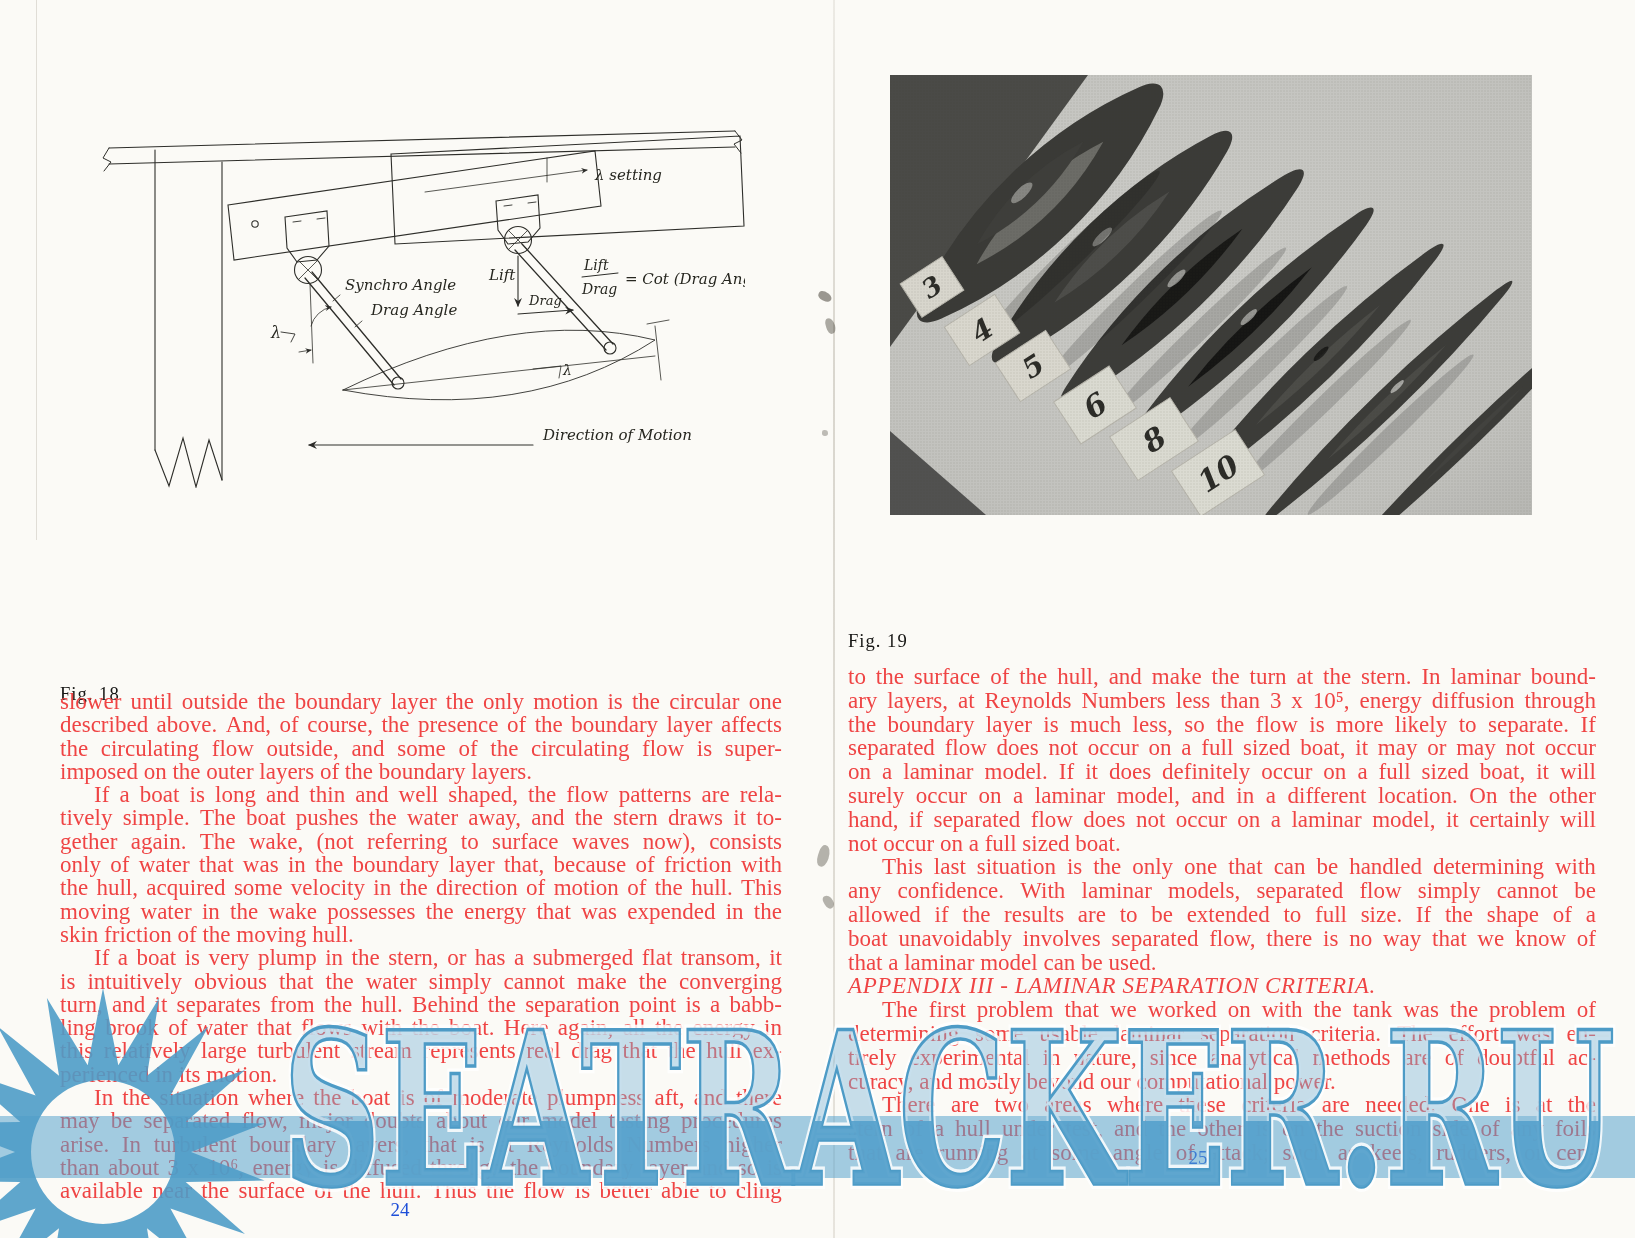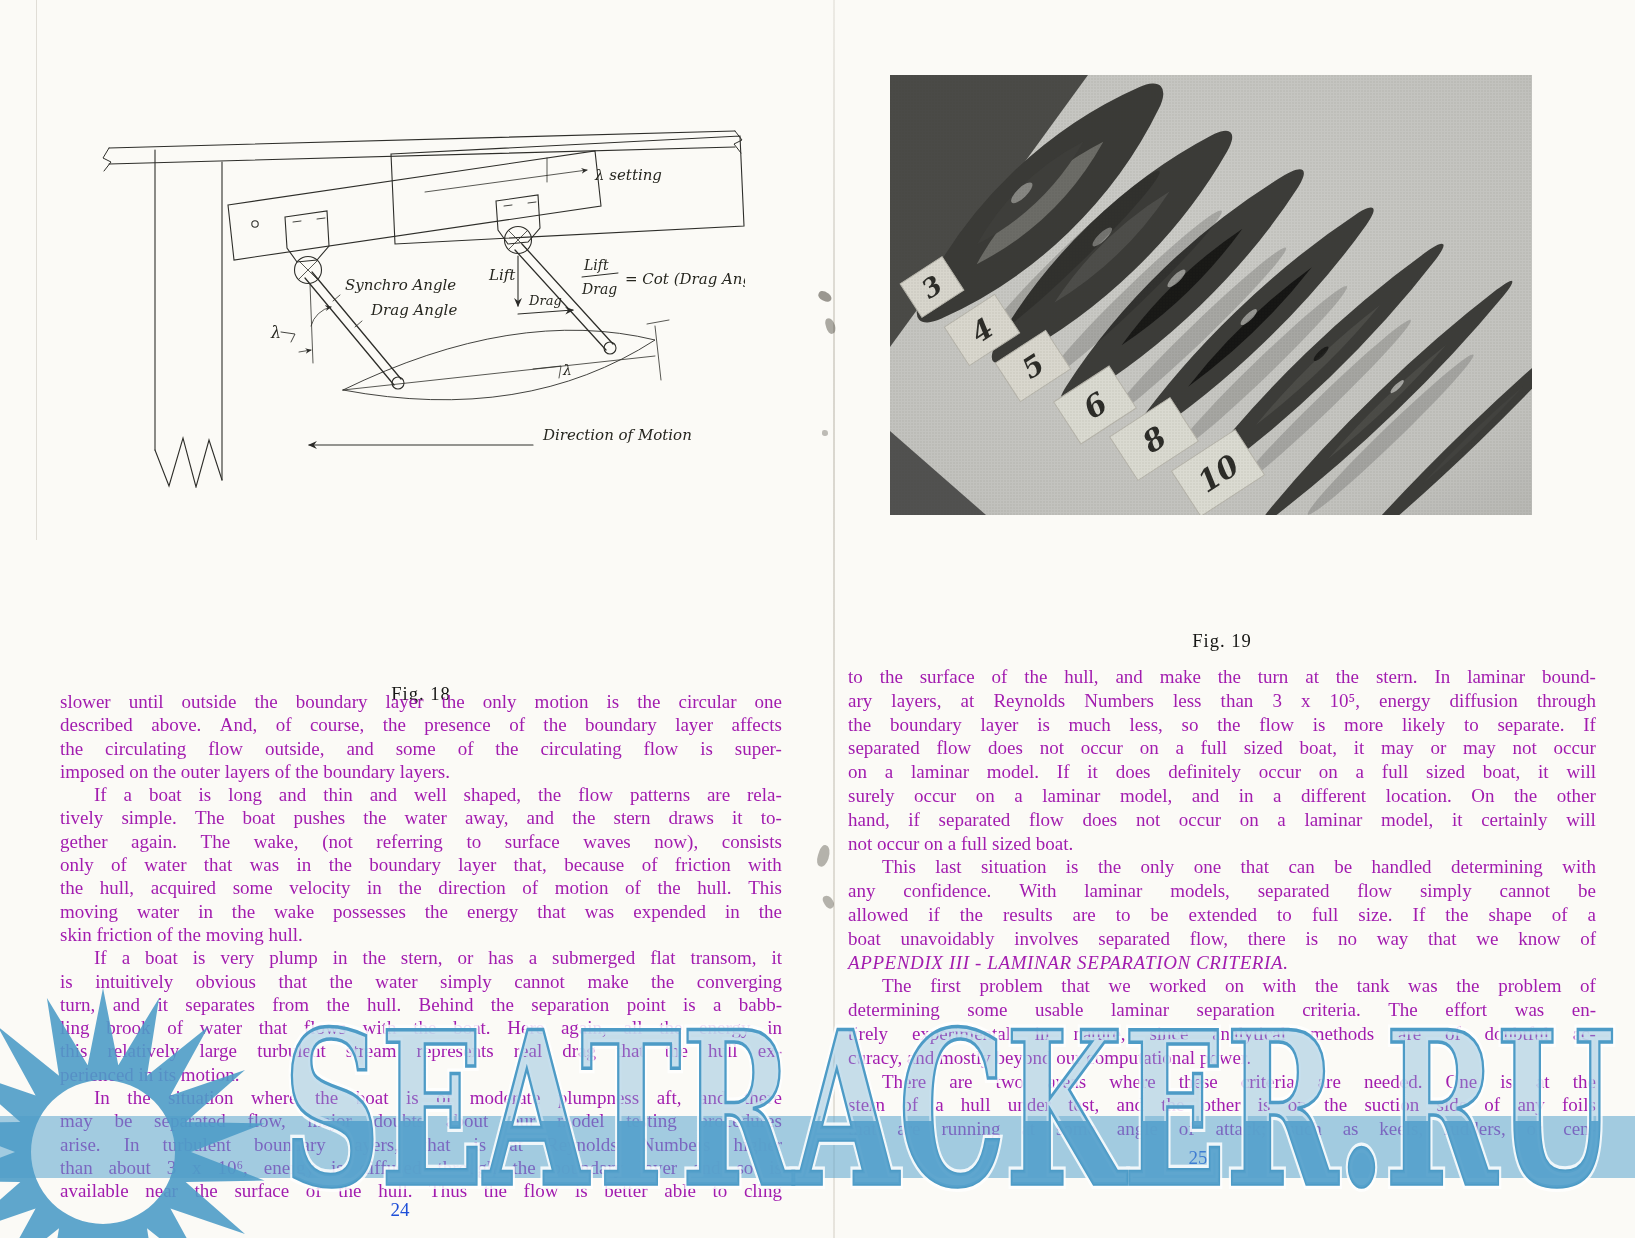--- a/index.html
+++ b/index.html
@@ -7,29 +7,29 @@
     width:1635px;height:1238px;position:relative;overflow:hidden;
     background:#fbfaf6;
     font-family:"Liberation Serif",serif;
   }
   .crease-left{position:absolute;left:36px;top:0;width:1px;height:540px;background:#e0ddd6;}
   .gutter{position:absolute;left:833px;top:0;width:2px;height:1238px;
     background:linear-gradient(180deg,#eceae4,#d9d6ce 30%,#dedbd3 70%,#e7e4dd);}
   .smudge{position:absolute;background:#4a463c;border-radius:40% 60% 50% 50%;opacity:.55;}
 
   
-  .textcol{position:absolute;color:#a21caf;font-size:19px;}
+  .textcol{position:absolute;color:#ef4444;font-size:23px;}
   .line{height:23.3px;line-height:23.3px;white-space:pre;}
   .line.j{display:flex;justify-content:space-between;white-space:normal;}
   .line.ind{padding-left:34px;}
   .para.heading{}
   .para.heading .line{font-style:italic;letter-spacing:.6px;}
   #right-text .line{height:23.8px;line-height:23.8px;}
 
-  .fig-caption{position:absolute;font-size:18.6px;color:#171715;text-align:center;letter-spacing:1px;font-family:Liberation Serif, serif;}
+  .fig-caption{position:absolute;font-size:18.6px;color:#171715;text-align:left;letter-spacing:1px;font-family:Liberation Serif, serif;}
   .page-number{position:absolute;font-size:19px;color:#1d4ed8;text-align:center;}
 
   
   .fig18{position:absolute;left:95px;top:88px;width:650px;height:400px;}
   .photo19{position:absolute;left:890px;top:75px;width:642px;height:440px;}
 
   
   .watermark{position:absolute;left:0;top:0;width:1635px;height:1238px;pointer-events:none;}
 </style>
 </head>
@@ -708,20 +708,21 @@
         <span>flow,</span>
         <span>there</span>
         <span>is</span>
         <span>no</span>
         <span>way</span>
         <span>that</span>
         <span>we</span>
         <span>know</span>
         <span>of</span>
       </div>
+      <div class="line">that a laminar model can be used.</div>
     </div>
     <div class="para heading">
       <div class="line">APPENDIX III - LAMINAR SEPARATION CRITERIA.</div>
     </div>
     <div class="para">
       <div class="line j ind">
         <span>The</span>
         <span>first</span>
         <span>problem</span>
         <span>that</span>

